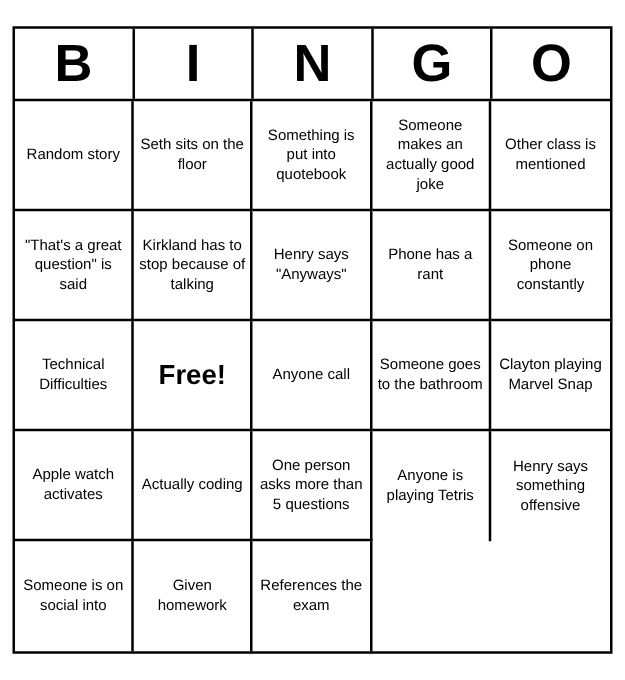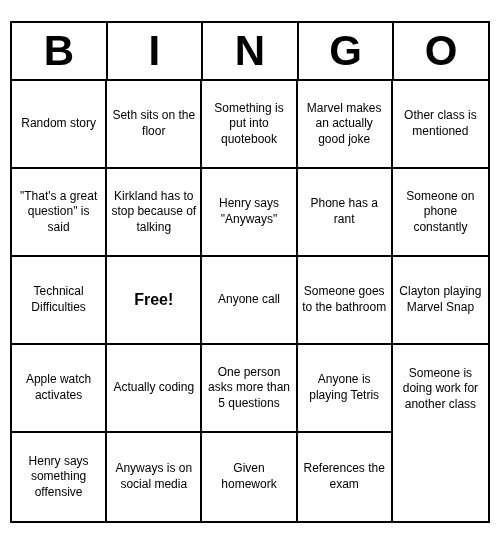--- a/index.html
+++ b/index.html
@@ -64,54 +64,53 @@
 
     .bingo-cell:nth-child(5n) {
       border-right: none;
     }
 
     .bingo-grid .bingo-cell:nth-last-child(-n+5) {
       border-bottom: none;
     }
 
     .bingo-cell.free {
-      font-size: 16px;
+      font-size: 22px;
       font-weight: bold;
     }
   </style>
 </head>
 <body>
 
 <div class="bingo-card">
   <div class="bingo-header">
   <div class="bingo-letter">B</div>
       <div class="bingo-letter">I</div>
       <div class="bingo-letter">N</div>
       <div class="bingo-letter">G</div>
       <div class="bingo-letter">O</div>
     </div>
   <div class="bingo-grid">
   <div class="bingo-cell">Random story</div>
       <div class="bingo-cell">Seth sits on the floor</div>
       <div class="bingo-cell">Something is put into quotebook</div>
-      <div class="bingo-cell">Marvel makes an actually good joke</div>
+      <div class="bingo-cell">Someone makes an actually good joke</div>
       <div class="bingo-cell">Other class is mentioned</div>
       <div class="bingo-cell">"That's a great question" is said</div>
       <div class="bingo-cell">Kirkland has to stop because of talking</div>
       <div class="bingo-cell">Henry says "Anyways"</div>
       <div class="bingo-cell">Phone has a rant</div>
       <div class="bingo-cell">Someone on phone constantly</div>
       <div class="bingo-cell">Technical Difficulties</div>
       <div class="bingo-cell free">Free!</div>
       <div class="bingo-cell">Anyone call</div>
       <div class="bingo-cell">Someone goes to the bathroom</div>
       <div class="bingo-cell">Clayton playing Marvel Snap</div>
       <div class="bingo-cell">Apple watch activates</div>
       <div class="bingo-cell">Actually coding</div>
       <div class="bingo-cell">One person asks more than 5 questions</div>
       <div class="bingo-cell">Anyone is playing Tetris</div>
-      <div class="bingo-cell">Someone is doing work for another class</div>
       <div class="bingo-cell">Henry says something offensive</div>
-      <div class="bingo-cell">Anyways is on social media</div>
+      <div class="bingo-cell">Someone is on social into</div>
       <div class="bingo-cell">Given homework</div>
       <div class="bingo-cell">References the exam</div>
     </div>
 </div>
 
 </body></html>

